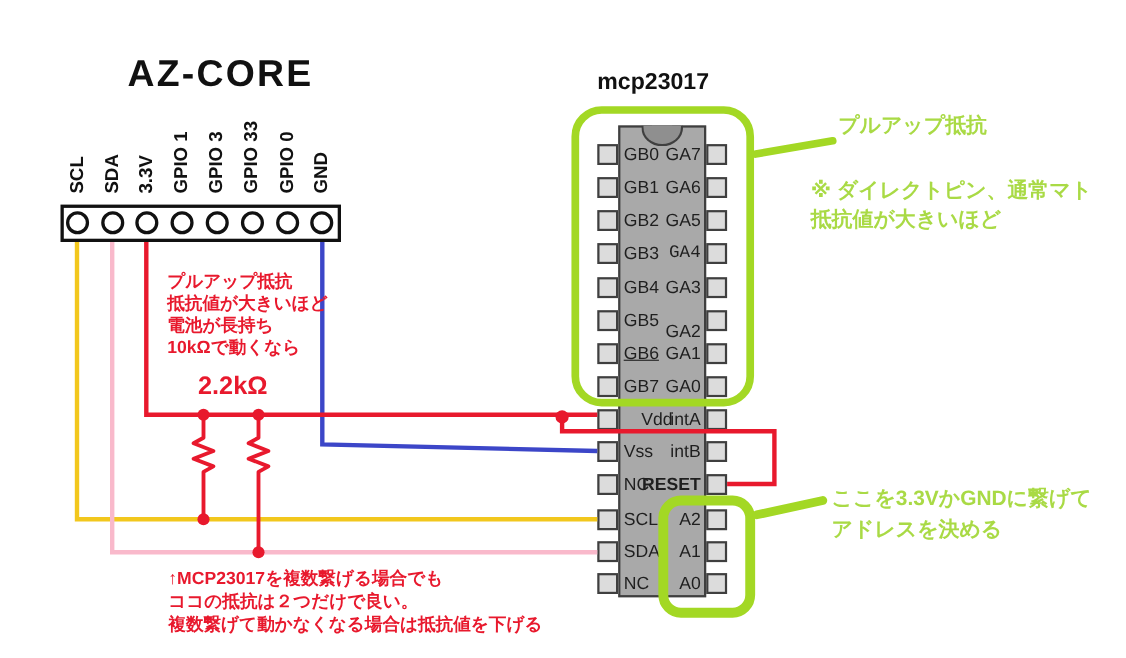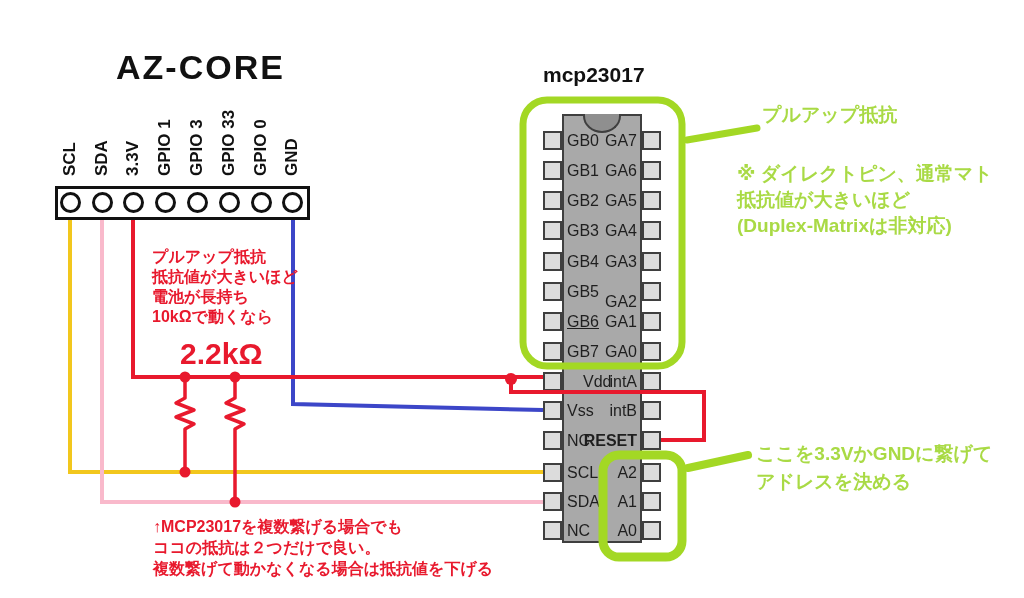--- a/index.html
+++ b/index.html
@@ -24,21 +24,21 @@
   .chip-notch{
     width:38px;height:19px;background:var(--notch);
     border:2px solid var(--pin-edge);border-top:none;box-sizing:border-box;
     border-radius:0 0 19px 19px / 0 0 17px 17px;
   }
   .chip-pin{width:19px;height:19px;background:var(--pin);border:2px solid var(--pin-edge);box-sizing:border-box;}
   .pin-label{font-size:16px;color:#1f1f1f;line-height:19px;white-space:nowrap;text-align:right;}
   .pin-label.right{width:75px;text-align:right;}
   
   .note-red{color:var(--wire-red);font-weight:bold;font-size:16px;line-height:20px;white-space:nowrap;}
-  .note-red-big{color:var(--wire-red);font-weight:bold;font-size:30px;white-space:nowrap;}
+  .note-red-big{color:var(--wire-red);font-weight:bold;font-size:23px;white-space:nowrap;}
   .note-green{color:var(--green-text);font-weight:bold;font-size:19px;white-space:nowrap;}
   .lh27{line-height:27px;} .lh26{line-height:26px;} .lh21{line-height:21px;} .lh28{line-height:28px;}
   
   svg.overlay{position:absolute;left:0;top:0;pointer-events:none;}
   .w-scl{stroke:var(--wire-yellow);}
   .w-sda{stroke:var(--wire-pink);}
   .w-gnd{stroke:var(--wire-blue);}
   .w-pwr{stroke:var(--wire-red);}
   .wire{fill:none;stroke-width:4;}
   .res{fill:none;stroke:var(--wire-red);stroke-width:3.5;stroke-linejoin:round;}
@@ -87,21 +87,21 @@
       <div class="abs chip-pin" style="left: 642px; top: 160.5px;"></div>
       <div class="abs pin-label" style="left: 567px; top: 160.5px;">GB1</div>
       <div class="abs pin-label right" style="left: 562px; top: 160.5px;">GA6</div>
       <div class="abs chip-pin" style="left: 543px; top: 190.5px;"></div>
       <div class="abs chip-pin" style="left: 642px; top: 190.5px;"></div>
       <div class="abs pin-label" style="left: 567px; top: 190.5px;">GB2</div>
       <div class="abs pin-label right" style="left: 562px; top: 190.5px;">GA5</div>
       <div class="abs chip-pin" style="left: 543px; top: 220.5px;"></div>
       <div class="abs chip-pin" style="left: 642px; top: 220.5px;"></div>
       <div class="abs pin-label" style="left: 567px; top: 220.5px;">GB3</div>
-      <div class="abs pin-label right" style="left: 562px; top: 220.5px;">GA4</div>
+      <div class="abs pin-label right" style="left: 562px; top: 220.5px; font-family: Liberation Mono, monospace;">GA4</div>
       <div class="abs chip-pin" style="left: 543px; top: 251.5px;"></div>
       <div class="abs chip-pin" style="left: 642px; top: 251.5px;"></div>
       <div class="abs pin-label" style="left: 567px; top: 251.5px;">GB4</div>
       <div class="abs pin-label right" style="left: 562px; top: 251.5px;">GA3</div>
       <div class="abs chip-pin" style="left: 543px; top: 281.5px;"></div>
       <div class="abs chip-pin" style="left: 642px; top: 281.5px;"></div>
       <div class="abs pin-label" style="left: 567px; top: 281.5px;">GB5</div>
       <div class="abs pin-label right" style="left: 562px; top: 292px;">GA2</div>
       <div class="abs chip-pin" style="left: 543px; top: 311.5px;"></div>
       <div class="abs chip-pin" style="left: 642px; top: 311.5px;"></div>
@@ -171,21 +171,20 @@
     <div class="note-red lh21">複数繋げて動かなくなる場合は抵抗値を下げる</div>
   </div>
 
   <div class="abs" style="left:762px;top:101px;">
     <div class="note-green lh27">プルアップ抵抗</div>
   </div>
 
   <div class="abs" style="left:737px;top:161px;">
     <div class="note-green lh26">※ ダイレクトピン、通常マト</div>
     <div class="note-green lh26">抵抗値が大きいほど</div>
-    <div class="note-green lh26">(Duplex-Matrixは非対応)</div>
   </div>
 
   <div class="abs" style="left:756px;top:440px;">
     <div class="note-green lh28">ここを3.3VかGNDに繋げて</div>
     <div class="note-green lh28">アドレスを決める</div>
   </div>
 
 </div>
 
 </body></html>

